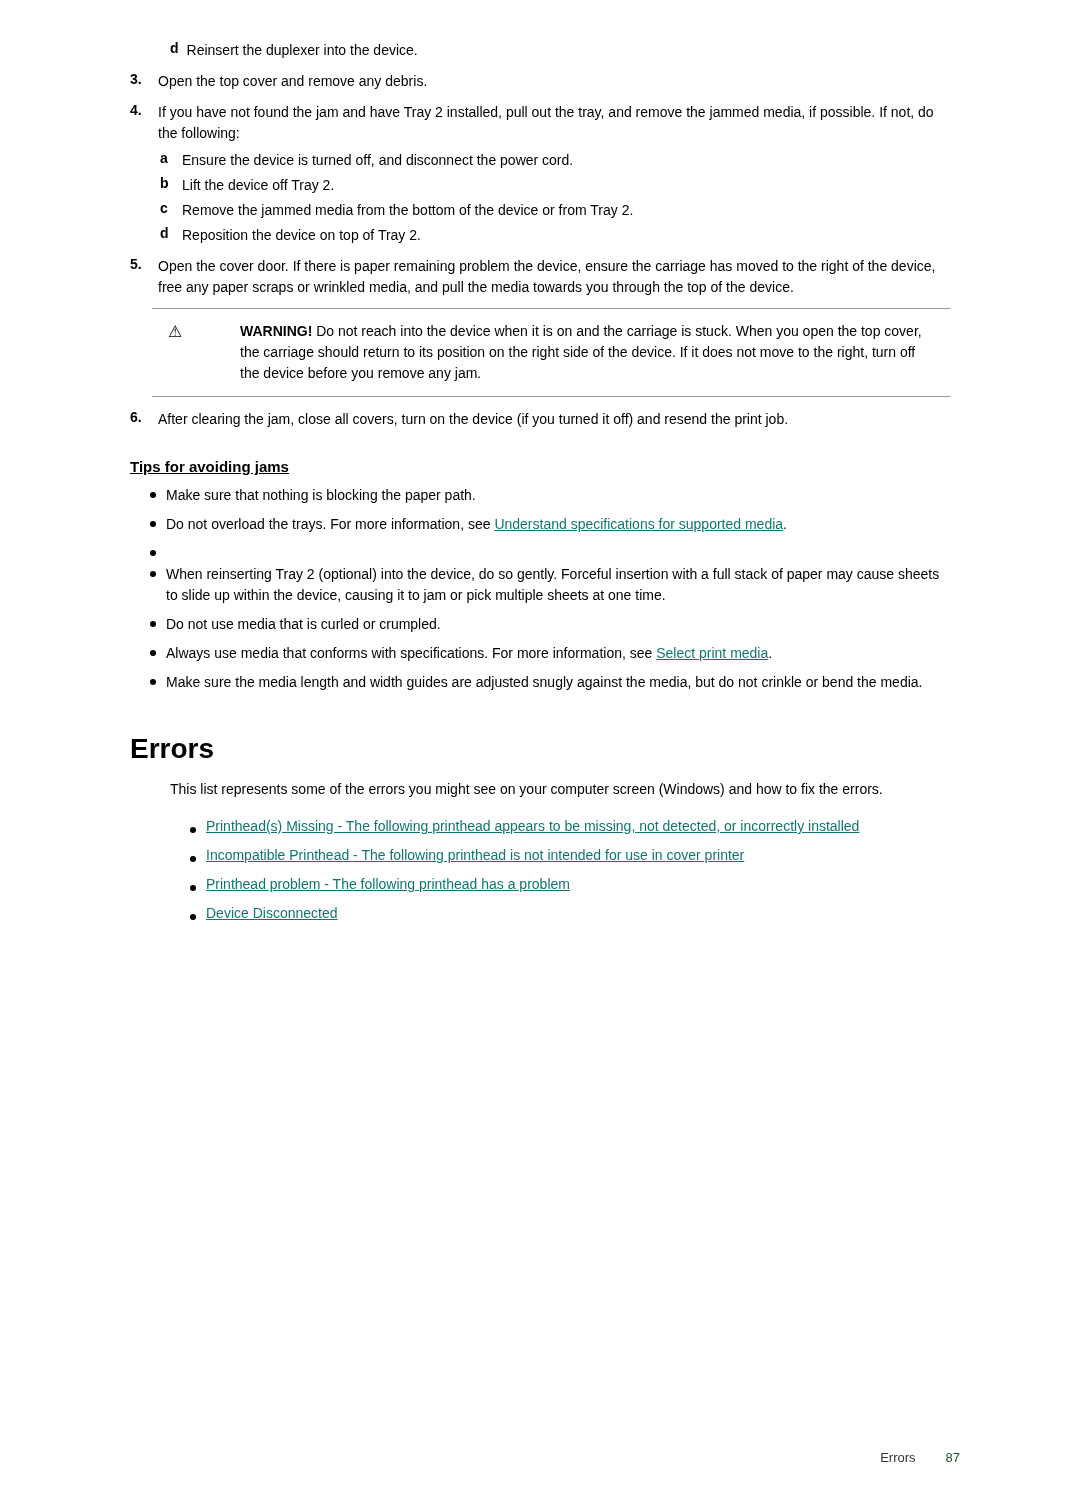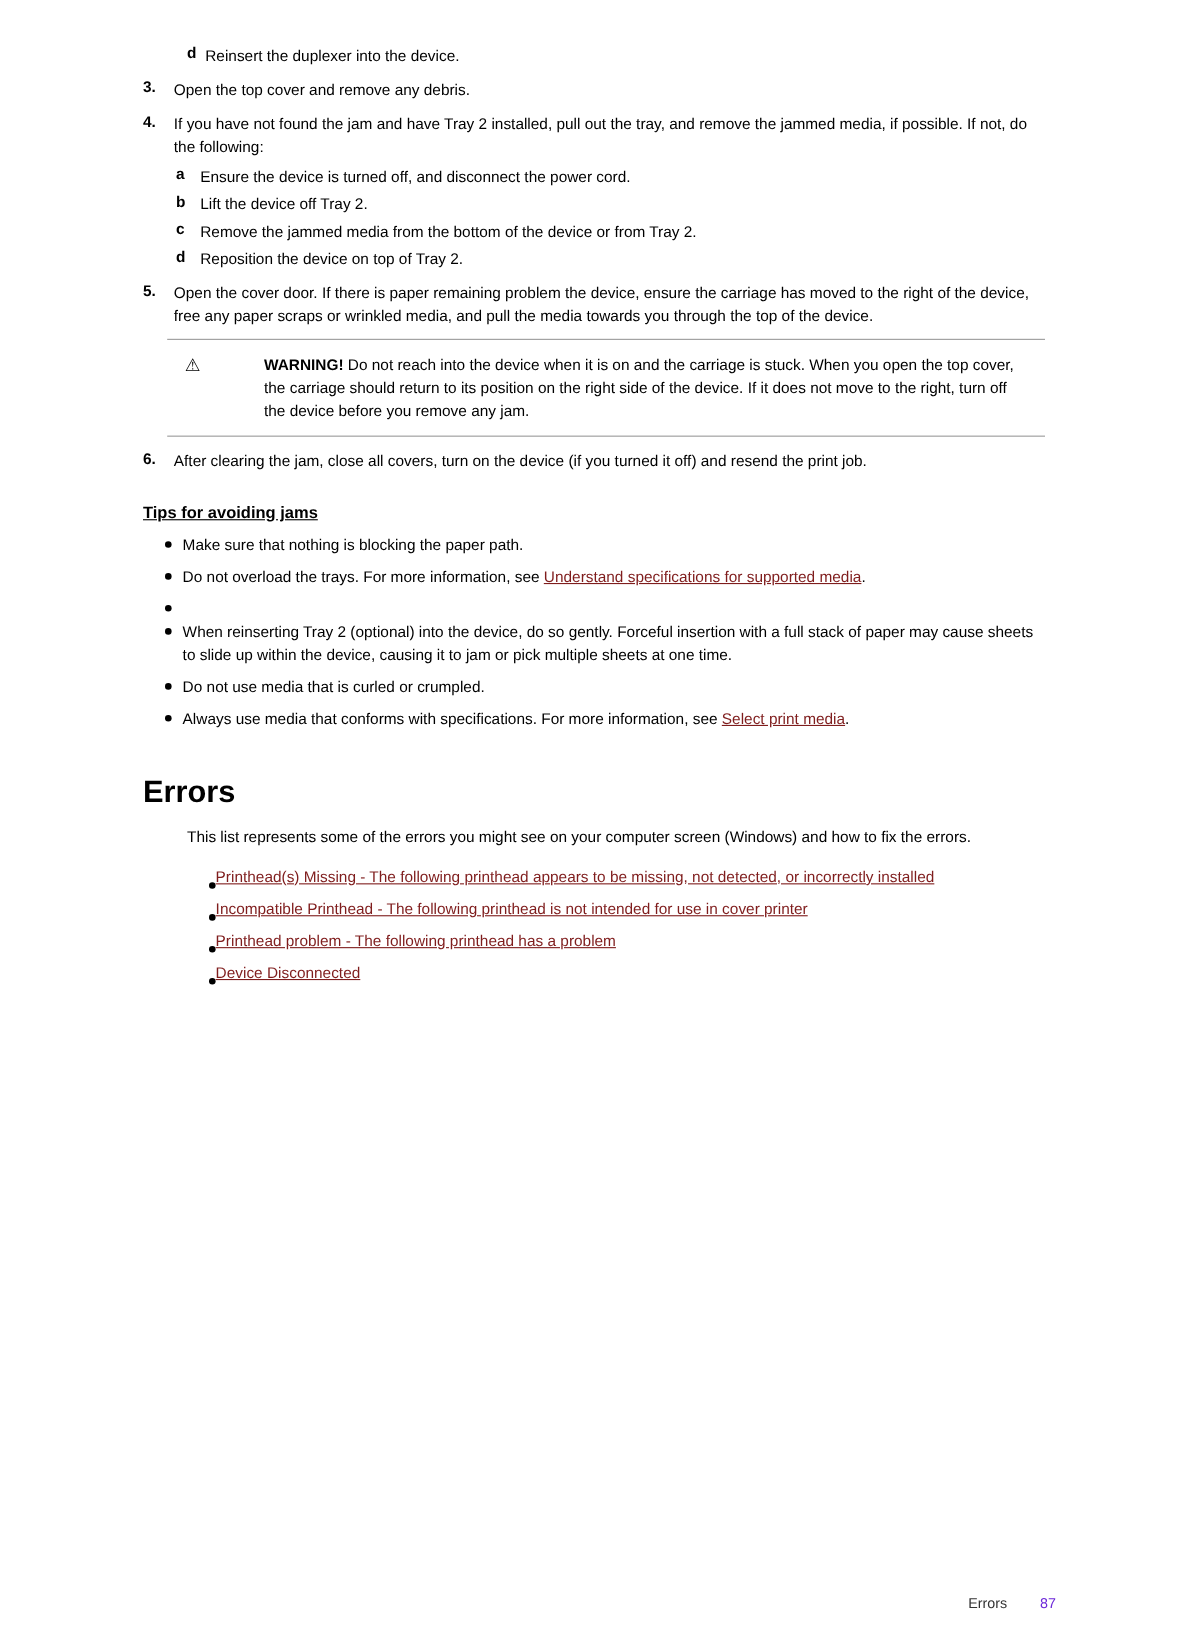--- a/index.html
+++ b/index.html
@@ -134,21 +134,21 @@
       min-width: 6px;
       margin-top: 7px;
       width: 6px;
       height: 6px;
       background: #000;
       border-radius: 50%;
       flex-shrink: 0;
     }
 
     .link {
-      color: #7f1d1d;
+      color: #0f766e;
       text-decoration: underline;
       cursor: pointer;
     }
 
     
     .errors-section {
       margin-top: 40px;
     }
 
     .errors-heading {
@@ -165,22 +165,22 @@
     }
 
     .errors-list {
       list-style: none;
       padding: 0;
       margin: 0 0 0 60px;
     }
 
     .errors-list > li {
       display: flex;
-      align-items: flex-end;
-      gap: 0;
+      align-items: center;
+      gap: 10px;
       margin-bottom: 8px;
       line-height: 1.5;
     }
 
     
     .page-footer {
       position: absolute;
       bottom: 30px;
       right: 120px;
       display: flex;
@@ -188,21 +188,21 @@
       gap: 30px;
       font-size: 13px;
       color: #333;
     }
 
     .footer-section-label {
       color: #333;
     }
 
     .footer-page-number {
-      color: #6d28d9;
+      color: #14532d;
     }
 
     .line-height-normal {
       line-height: 1.5;
     }
   </style>
 </head>
 <body>
 
 <div class="page">
@@ -298,20 +298,24 @@
           <span class="bullet-dot"></span>
           <span class="line-height-normal">Do not use media that is curled or crumpled.</span>
         </li>
 
         <li>
           <span class="bullet-dot"></span>
           <span class="line-height-normal">Always use media that conforms with specifications. For more information, see <a class="link" href="#">Select print media</a>.</span>
         </li>
 
 
+        <li>
+          <span class="bullet-dot"></span>
+          <span class="line-height-normal">Make sure the media length and width guides are adjusted snugly against the media, but do not crinkle or bend the media.</span>
+        </li>
 
       </ul>
     </div>
 
     <div class="errors-section">
       <h2 class="errors-heading">Errors</h2>
       <p class="errors-intro">This list represents some of the errors you might see on your computer screen (Windows) and how to fix the errors.</p>
       <ul class="errors-list">
 
         <li>

